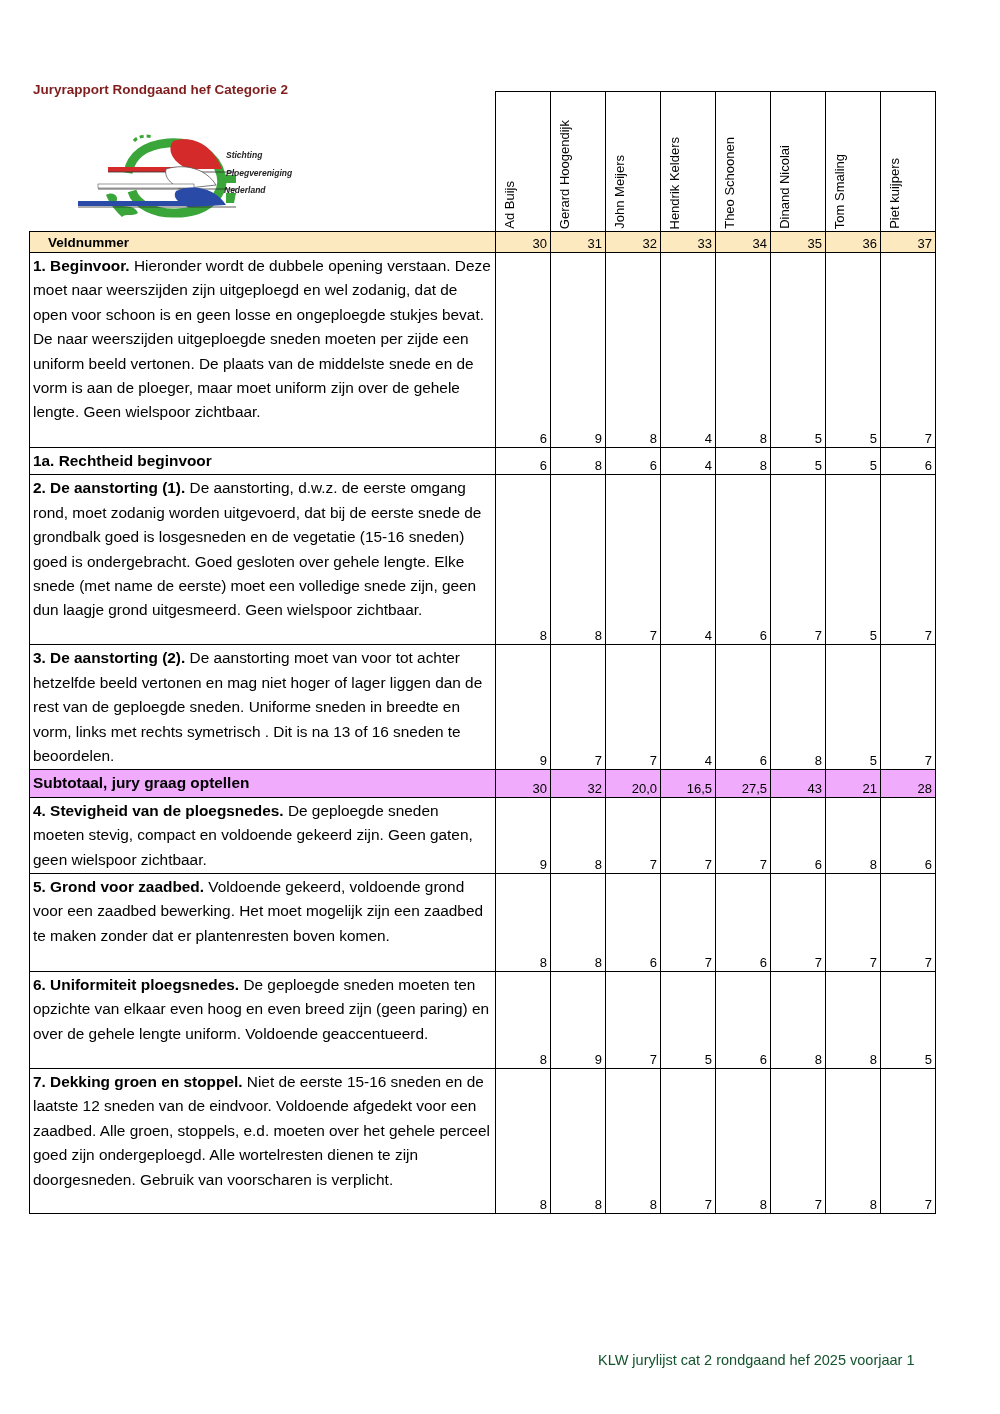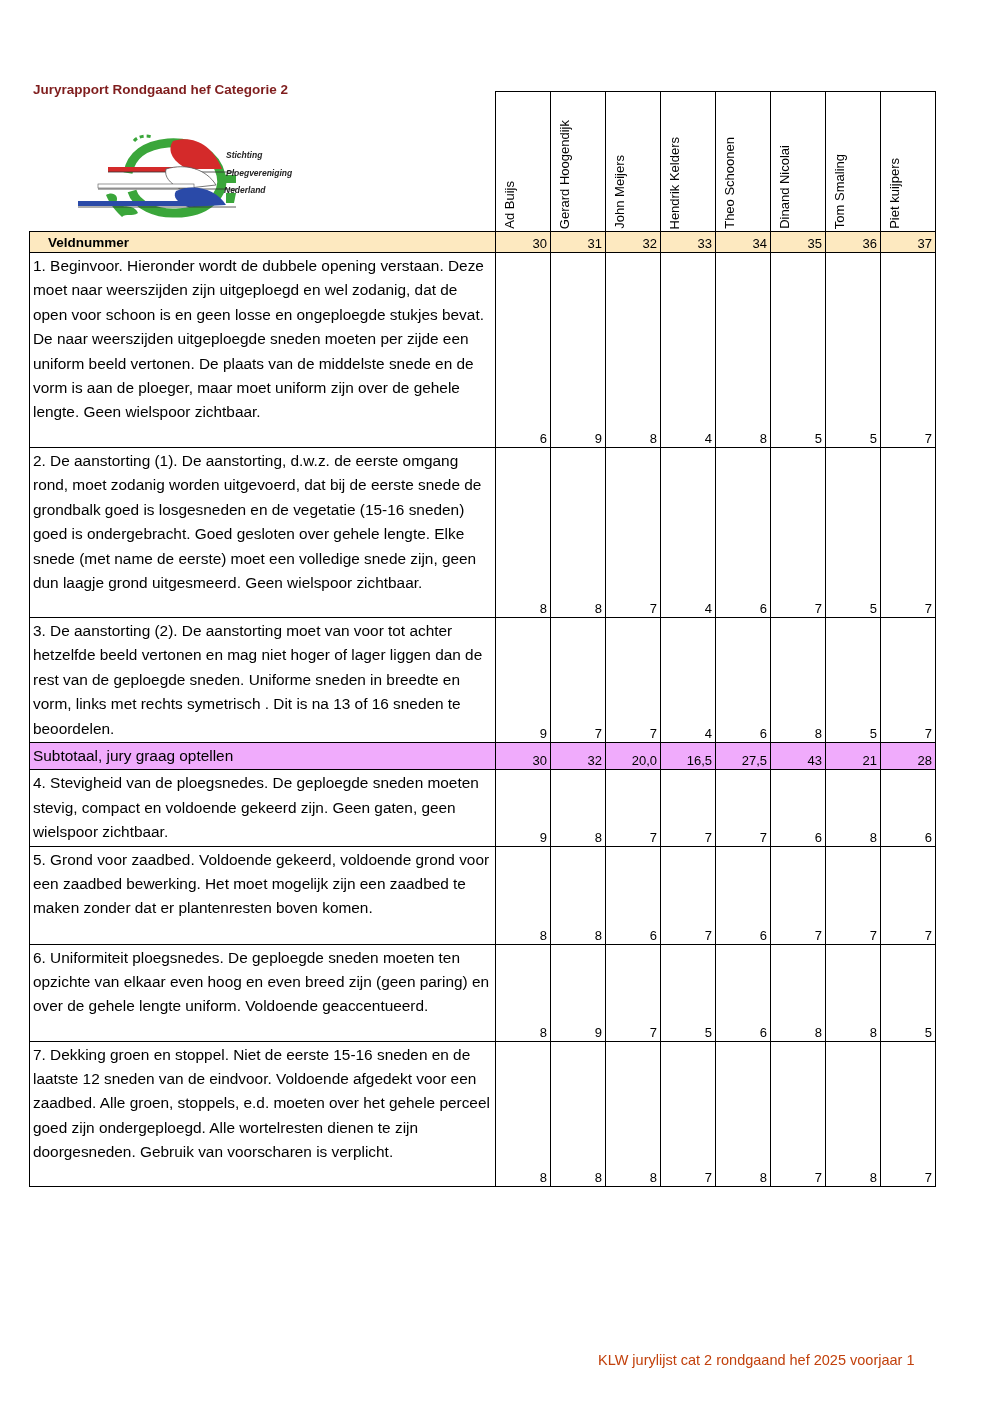--- a/index.html
+++ b/index.html
@@ -25,25 +25,25 @@
   .veld td { background: #fde9c0; height: 19px; }
   .veld td.lab { font-family: "Liberation Sans", sans-serif; font-weight: bold; font-size: 13.5px; padding-left: 18px; }
   .num {
     font-family: "Liberation Sans", sans-serif; font-size: 13px; text-align: right;
     vertical-align: bottom; padding-right: 3px !important; padding-bottom: 1px !important;
   }
   .crit {
     font-family: "Liberation Sans", sans-serif; font-size: 15.4px; line-height: 24.4px;
     color: #000; padding: 1px 3px 1px 3px !important; vertical-align: top;
   }
-  .crit b { font-weight: normal; }
+  .crit b { font-weight: bold; }
   .sub td { background: #f0abfc; }
   .footer {
     position: absolute; left: 598px; top: 1352px;
-    font-family: "Liberation Sans", sans-serif; font-size: 14.5px; color: #c2410c;
+    font-family: "Liberation Sans", sans-serif; font-size: 14.5px; color: #14532d;
   }
 </style>
 </head>
 <body>
 
 <div class="page-title">Juryrapport Rondgaand hef Categorie 2</div>
 
 <svg class="logo" viewBox="0 0 232 86" xmlns="http://www.w3.org/2000/svg">
 
   <path d="M52 40 C55 22 70 12 92 10 C120 8 140 22 145 42 C150 62 130 80 100 80 C80 81 60 72 56 58" fill="none" stroke="#3aa63a" stroke-width="9"></path>
@@ -128,20 +128,31 @@
     <td class="num">6</td>
     <td class="num">9</td>
     <td class="num">8</td>
     <td class="num">4</td>
     <td class="num">8</td>
     <td class="num">5</td>
     <td class="num">5</td>
     <td class="num">7</td>
   </tr>
 
+  <tr style="height:25px">
+    <td class="crit"><b>1a. Rechtheid beginvoor</b><span></span></td>
+    <td class="num">6</td>
+    <td class="num">8</td>
+    <td class="num">6</td>
+    <td class="num">4</td>
+    <td class="num">8</td>
+    <td class="num">5</td>
+    <td class="num">5</td>
+    <td class="num">6</td>
+  </tr>
 
   <tr style="height:170px">
     <td class="crit"><b>2. De aanstorting (1).</b><span> De aanstorting, d.w.z. de eerste omgang rond, moet zodanig worden uitgevoerd, dat bij de eerste snede de grondbalk goed is losgesneden en de vegetatie (15-16 sneden) goed is ondergebracht. Goed gesloten over gehele lengte. Elke snede (met name de eerste) moet een volledige snede zijn, geen dun laagje grond uitgesmeerd. Geen wielspoor zichtbaar.</span></td>
     <td class="num">8</td>
     <td class="num">8</td>
     <td class="num">7</td>
     <td class="num">4</td>
     <td class="num">6</td>
     <td class="num">7</td>
     <td class="num">5</td>

